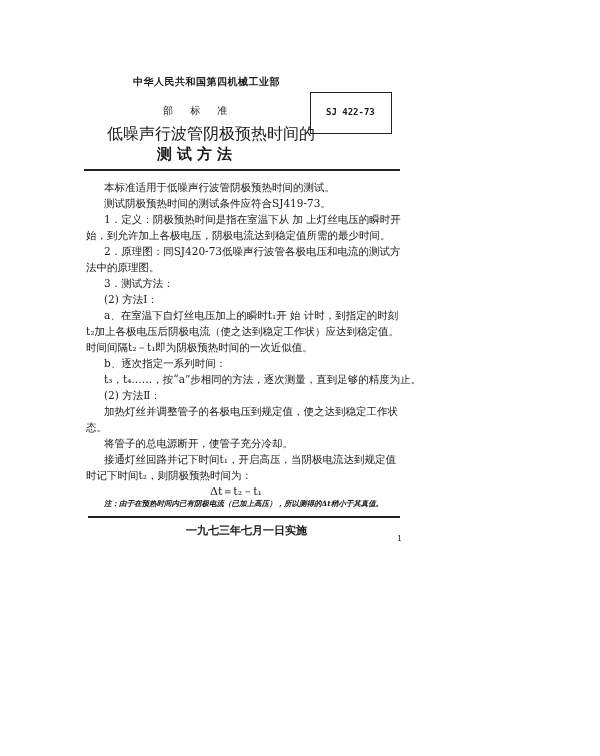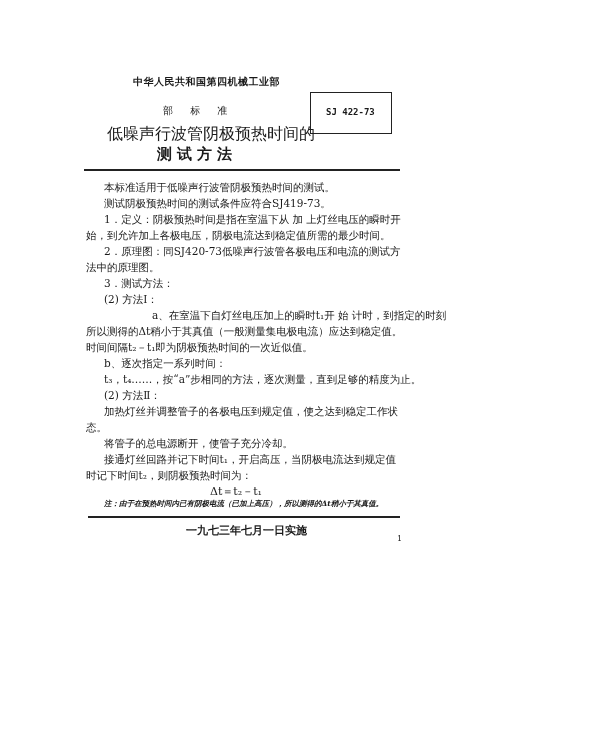--- a/index.html
+++ b/index.html
@@ -36,22 +36,22 @@
 <div class="abs rule-top"></div>
 
 <div class="line indent" style="top: 181px;">本标准适用于低噪声行波管阴极预热时间的测试。</div>
 <div class="line indent" style="top: 197px;">测试阴极预热时间的测试条件应符合SJ419-73。</div>
 <div class="line indent" style="top: 213px;">1．定义：阴极预热时间是指在室温下从 加 上灯丝电压的瞬时开</div>
 <div class="line flush" style="top: 229px;">始，到允许加上各极电压，阴极电流达到稳定值所需的最少时间。</div>
 <div class="line indent" style="top: 245px;">2．原理图：同SJ420-73低噪声行波管各极电压和电流的测试方</div>
 <div class="line flush" style="top: 261px;">法中的原理图。</div>
 <div class="line indent" style="top: 277px;">3．测试方法：</div>
 <div class="line indent" style="top: 293px;">(2) 方法Ⅰ：</div>
-<div class="line indent" style="top: 309px; margin-left: 48px;">a、在室温下自灯丝电压加上的瞬时t₁开 始 计时，到指定的时刻</div>
-<div class="line flush" style="top: 325px;">所以测得的Δt稍小于其真值（一般测量集电极电流）应达到稳定值。</div>
+<div class="line indent" style="top: 309px;">a、在室温下自灯丝电压加上的瞬时t₁开 始 计时，到指定的时刻</div>
+<div class="line flush" style="top: 325px;">t₂加上各极电压后阴极电流（使之达到稳定工作状）应达到稳定值。</div>
 <div class="line flush" style="top: 341px;">时间间隔t₂－t₁即为阴极预热时间的一次近似值。</div>
 <div class="line indent" style="top: 357px; text-align: right;">b、逐次指定一系列时间：</div>
 <div class="line indent" style="top: 373px; text-align: center;">t₃，t₄……，按“a”步相同的方法，逐次测量，直到足够的精度为止。</div>
 <div class="line indent" style="top: 389px;">(2) 方法Ⅱ：</div>
 
 <div class="abs rule-bot"></div>
 <div class="abs impl-date">一九七三年七月一日实施</div>
 <div class="abs page-num">1</div>
 
 <div id="lower-block">

